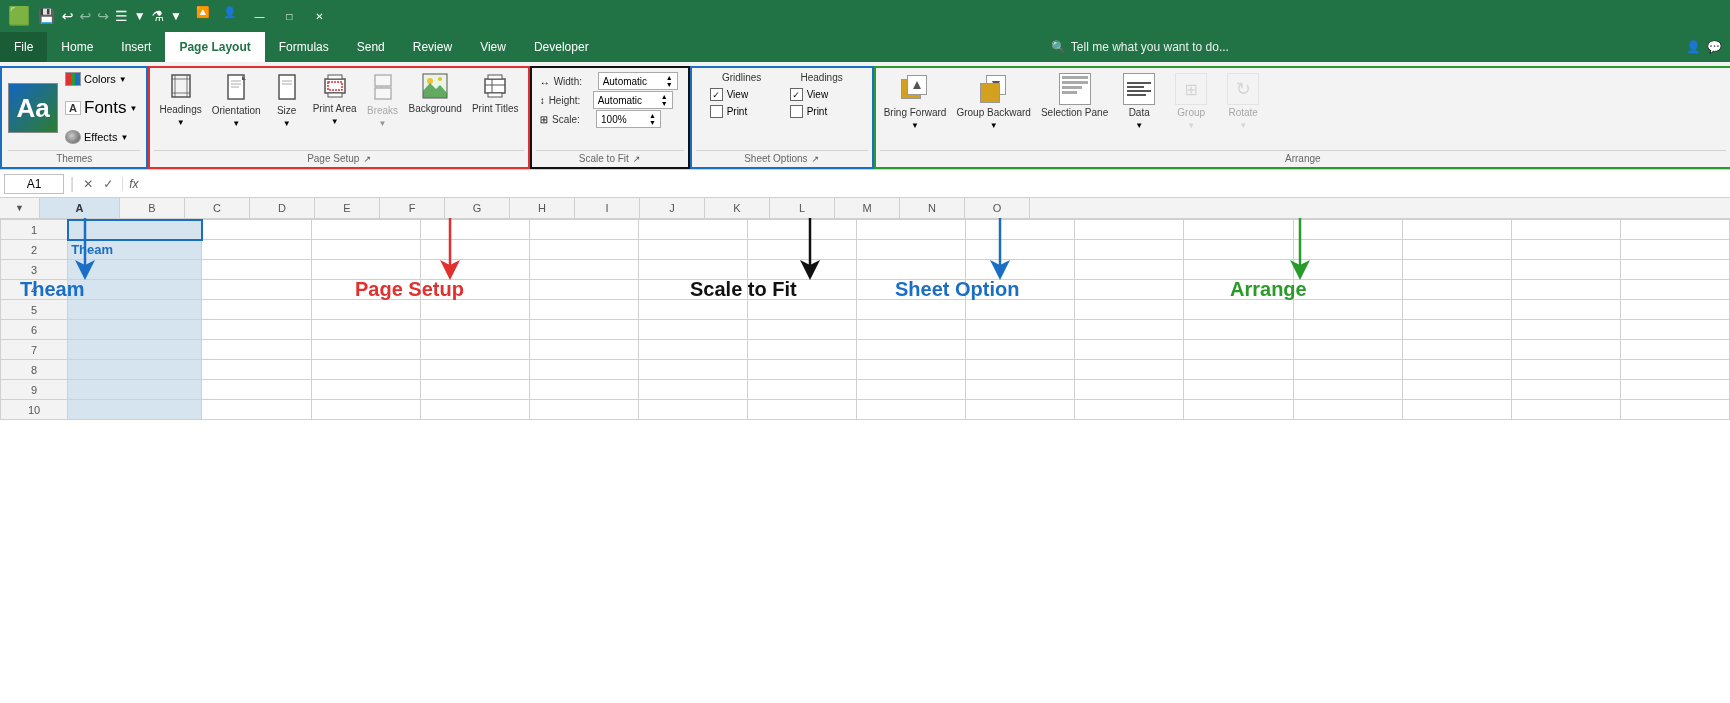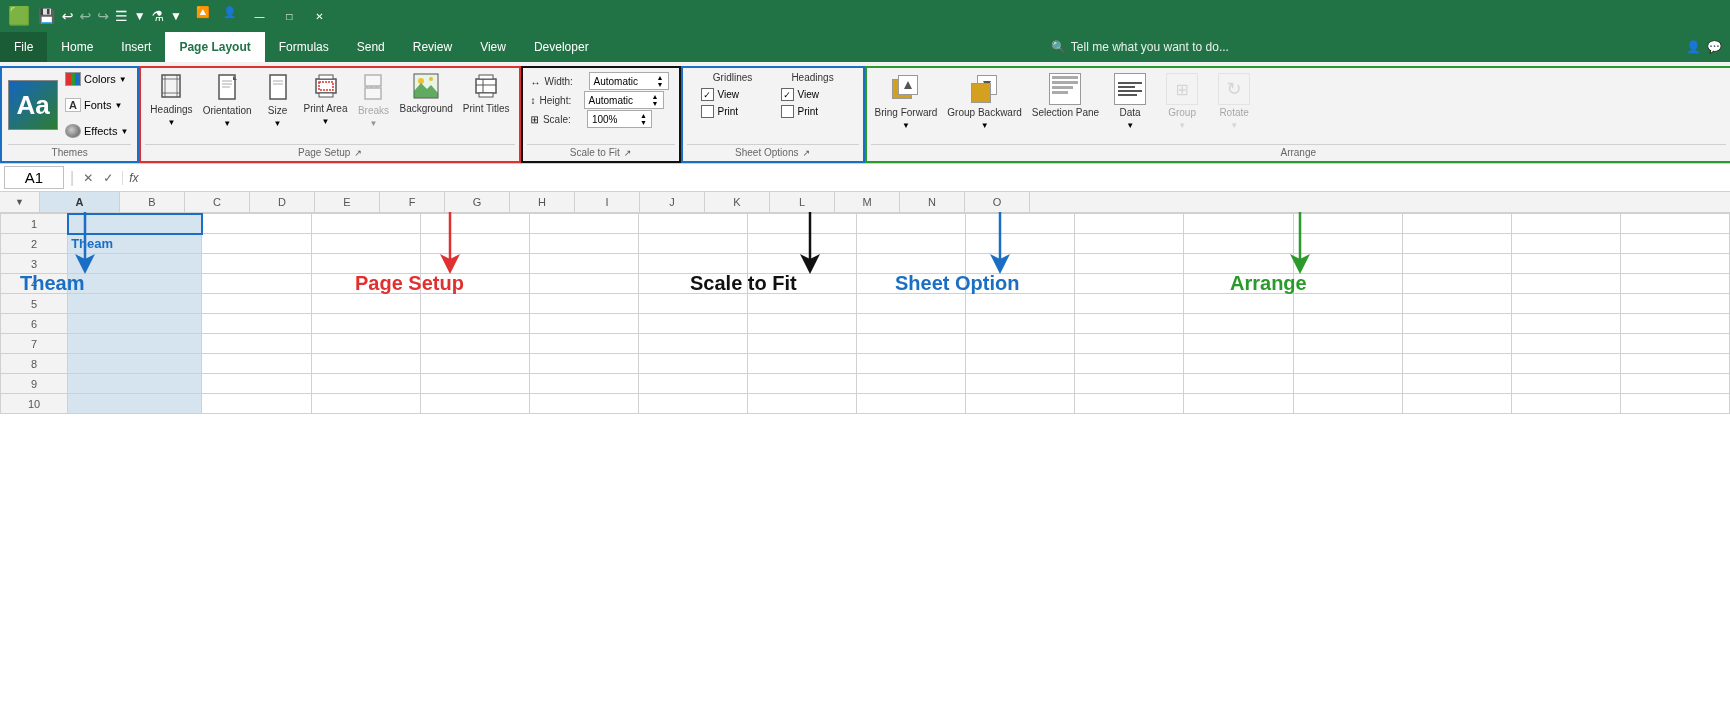--- a/index.html
+++ b/index.html
@@ -194,21 +194,21 @@
       align-items: center;
       height: 28px;
       border-bottom: 1px solid #d0d0d0;
       background: white;
       padding: 0 4px;
       gap: 4px;
     }
     .cell-ref {
       border: 1px solid #c0c0c0;
       padding: 2px 6px;
-      font-size: 15px;
+      font-size: 12px;
       min-width: 60px;
       text-align: center;
     }
     .formula-input { flex: 1; border: none; outline: none; font-size: 11px; }
 
     
     .col-headers {
       display: flex;
       background: #f3f3f3;
       border-bottom: 1px solid #d0d0d0;
@@ -331,21 +331,21 @@
             <span>Aa</span>
           </div>
           <div class="themes-side">
             <div class="themes-side-btn">
               <div class="themes-side-icon" style="width:16px;height:14px; background:linear-gradient(90deg,#e03030 33%,#2a9a2a 33%,#2a9a2a 66%,#1a6fc4 66%); border:1px solid #999;"></div>
               <span style="font-size:11px;">Colors</span>
               <span style="font-size:8px;">▼</span>
             </div>
             <div class="themes-side-btn">
               <div class="themes-side-icon" style="width:16px;height:14px; font-size:11px; font-weight:bold; color:#333; display:flex; align-items:center; justify-content:center; border:1px solid #bbb; background:white;">A</div>
-              <span style="font-size:11px;">Fonts</span>
+              <span style="font-size:17px;">Fonts</span>
               <span style="font-size:8px;">▼</span>
             </div>
             <div class="themes-side-btn">
               <div class="themes-side-icon" style="width:16px;height:14px; background:radial-gradient(circle at 40% 40%, #ccc, #555); border-radius:50%; border:1px solid #999;"></div>
               <span style="font-size:11px;">Effects</span>
               <span style="font-size:8px;">▼</span>
             </div>
           </div>
         </div>
       </div>

